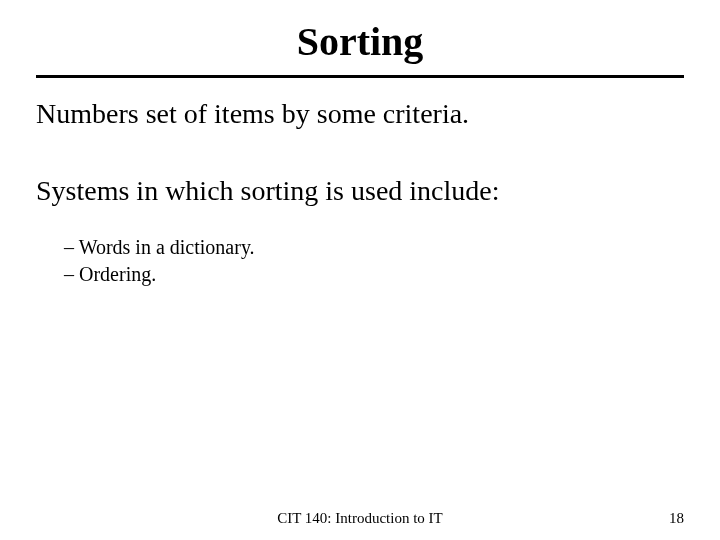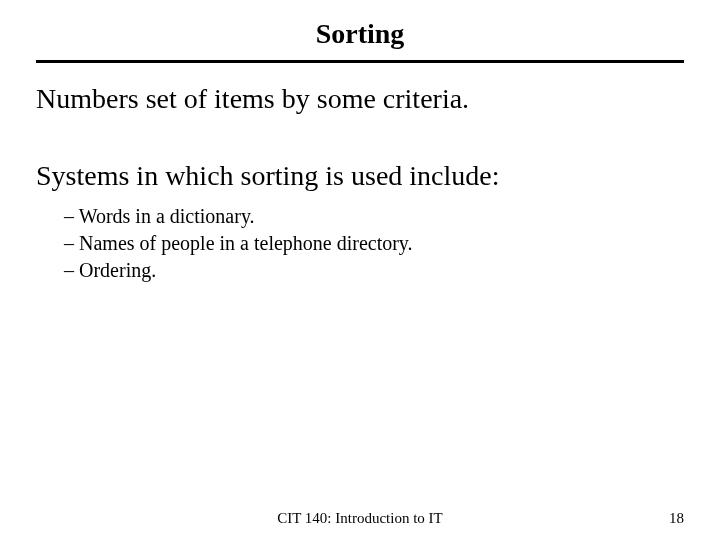--- a/index.html
+++ b/index.html
@@ -5,35 +5,35 @@
   * { margin: 0; padding: 0; box-sizing: border-box; }
   html, body { width: 720px; height: 540px; background: #fff; font-family: "Times New Roman", Times, serif; color: #000; }
   .slide {
     width: 720px;
     height: 540px;
     position: relative;
     padding: 18px 36px 0 36px;
   }
   .title {
     text-align: center;
-    font-size: 28px;
+    font-size: 40px;
     font-weight: bold;
     margin-bottom: 10px;
   }
   .rule {
     border: none;
     border-top: 3px solid #000;
     margin: 0 0 18px 0;
   }
   .body-text {
     font-size: 28px;
     line-height: 1.25;
   }
   .para1 { margin-bottom: 42px; }
-  .para2 { margin-bottom: 10px; }
+  .para2 { margin-bottom: 26px; }
   .sublist {
     list-style: none;
     padding-left: 28px;
     font-size: 20px;
     line-height: 1.35;
   }
   .sublist li::before {
     content: "– ";
   }
   .footer {
@@ -57,20 +57,19 @@
 </head>
 <body>
 
 <div class="slide">
   <h1 class="title">Sorting</h1>
   <hr class="rule">
   <p class="body-text para1">Numbers set of items by some criteria.</p>
   <p class="body-text para2">Systems in which sorting is used include:</p>
   <ul class="sublist">
     <li>Words in a dictionary.</li>
-    <li>Names of people in a telephone directory.</li>
     <li>Ordering.</li>
   </ul>
   <div class="footer">
     <div class="footer-center">CIT 140: Introduction to IT</div>
     <div class="footer-right">18</div>
   </div>
 </div>
 
 </body></html>

